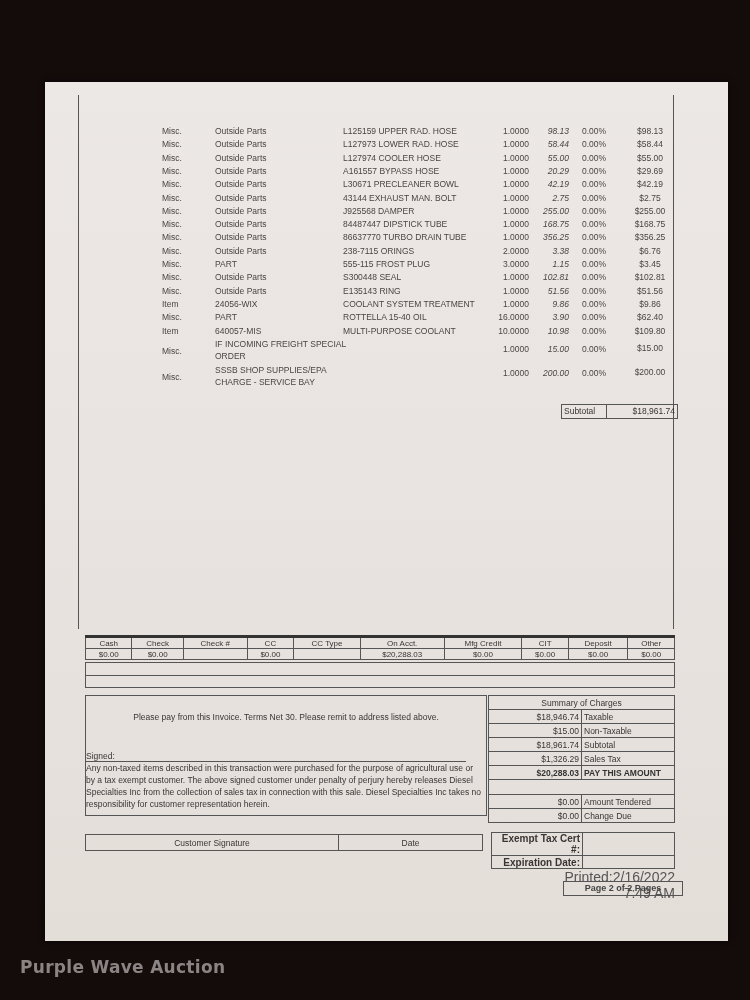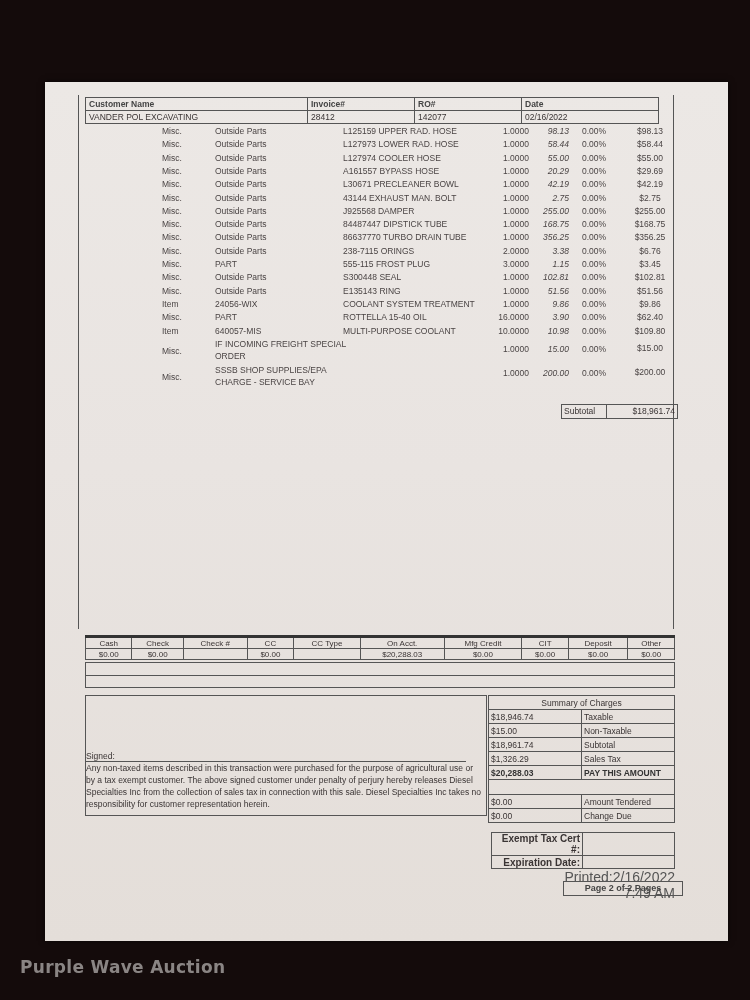--- a/index.html
+++ b/index.html
@@ -42,54 +42,38 @@
   .pay-blank1 { position:absolute; left:40px; top:580px; width:588px; height:12px; border:1px solid #555; }
   .pay-blank2 { position:absolute; left:40px; top:593px; width:588px; height:12px; border:1px solid #555; border-top:none; }
   
   .terms { position:absolute; left:40px; top:613px; width:400px; height:119px; border:1px solid #555; font-size:8.5px; }
   .terms .t1 { position:absolute; left:0; width:100%; top:16px; text-align:center; }
   .terms .signed { position:absolute; left:0; top:55px; width:380px; border-bottom:1px solid #555; height:10px; }
   .terms .disc { position:absolute; left:0; top:66px; width:395px; line-height:12px; }
   
   .summ { position:absolute; left:443px; top:613px; width:187px; border-collapse:collapse; font-size:8.5px; }
   .summ td { border:1px solid #555; height:13px; padding:0 2px; }
-  .summ .v { text-align:left; width:88px; }
+  .summ .v { text-align:right; width:88px; }
   .summ .bold td { font-weight:bold; color:#333; }
   
   .sig { position:absolute; left:40px; top:752px; width:398px; border-collapse:collapse; font-size:8.5px; }
   .sig td { border:1px solid #555; text-align:center; height:13px; }
   .cert { position:absolute; left:446px; top:750px; width:184px; border-collapse:collapse; font-size:10px; font-weight:bold; }
   .cert td { border:1px solid #555; height:12px; padding:0 2px; }
   .cert .l { text-align:right; width:86px; }
   .printed { position:absolute; left:510px; top:787px; width:120px; text-align:right; font-size:14px; color:#555; }
   .pagebox { position:absolute; left:518px; top:799px; width:118px; height:13px; border:1px solid #555; font-size:9px; font-weight:bold; text-align:center; line-height:13px; color:#444; }
   .watermark { position:absolute; left:20px; top:957px; font-size:17px; font-weight:bold; color:#8a8584; font-family:"DejaVu Sans", sans-serif; letter-spacing:0.3px; }
 </style>
 </head>
 <body>
 
 <div class="paper">
   <div class="frame"></div>
 
-  <table class="hdr">
-    <tbody>
-        <tr>
-      <td class="lbl" style="width:215px">Customer Name</td>
-      <td class="lbl" style="width:100px">Invoice#</td>
-      <td class="lbl" style="width:100px">RO#</td>
-      <td class="lbl">Date</td>
-    </tr>
-    <tr>
-      <td>VANDER POL  EXCAVATING</td>
-      <td>28412</td>
-      <td>142077</td>
-      <td>02/16/2022</td>
-    </tr>
-  </tbody>
-    </table>
 
   <div class="items">
     <div class="item" style="top:0px">
         <span class="c-type">Misc.</span>
         <span class="c-code">Outside Parts</span>
         <span class="c-desc">L125159 UPPER RAD. HOSE</span>
         <span class="c-qty">1.0000</span>
         <span class="c-price">98.13</span>
         <span class="c-disc">0.00%</span>
         <span class="c-total">$98.13</span>
@@ -280,20 +264,21 @@
       <td>$0.00</td>
       <td>$0.00</td>
       <td>$0.00</td>
     </tr>
   </tbody>
     </table>
   <div class="pay-blank1"></div>
   <div class="pay-blank2"></div>
 
   <div class="terms">
+    <div class="t1">Please pay from this Invoice.  Terms Net 30.  Please remit to address listed above.</div>
     <div class="signed"><span>Signed:</span></div>
     <div class="disc">Any non-taxed items described in this transaction were purchased for the purpose of agricultural use or by a tax exempt customer.  The above signed customer under penalty of perjury hereby releases Diesel Specialties Inc from the collection of sales tax in connection with this sale.  Diesel Specialties Inc takes no responsibility for customer representation herein.</div>
   </div>
 
   <table class="summ">
     <tbody>
         <tr>
           <td colspan="2" style="text-align:center">Summary of Charges</td>
         </tr>
     <tr>
@@ -323,20 +308,28 @@
           <td class="v">$0.00</td>
           <td>Amount Tendered</td>
         </tr>
     <tr>
           <td class="v">$0.00</td>
           <td>Change Due</td>
         </tr>
   </tbody>
     </table>
 
+  <table class="sig">
+    <tbody>
+        <tr>
+      <td style="width:250px">Customer Signature</td>
+      <td>Date</td>
+    </tr>
+  </tbody>
+    </table>
 
   <table class="cert">
     <tbody>
         <tr>
           <td class="l">Exempt Tax Cert #:</td>
           <td></td>
         </tr>
     <tr>
           <td class="l">Expiration Date:</td>
           <td></td>

